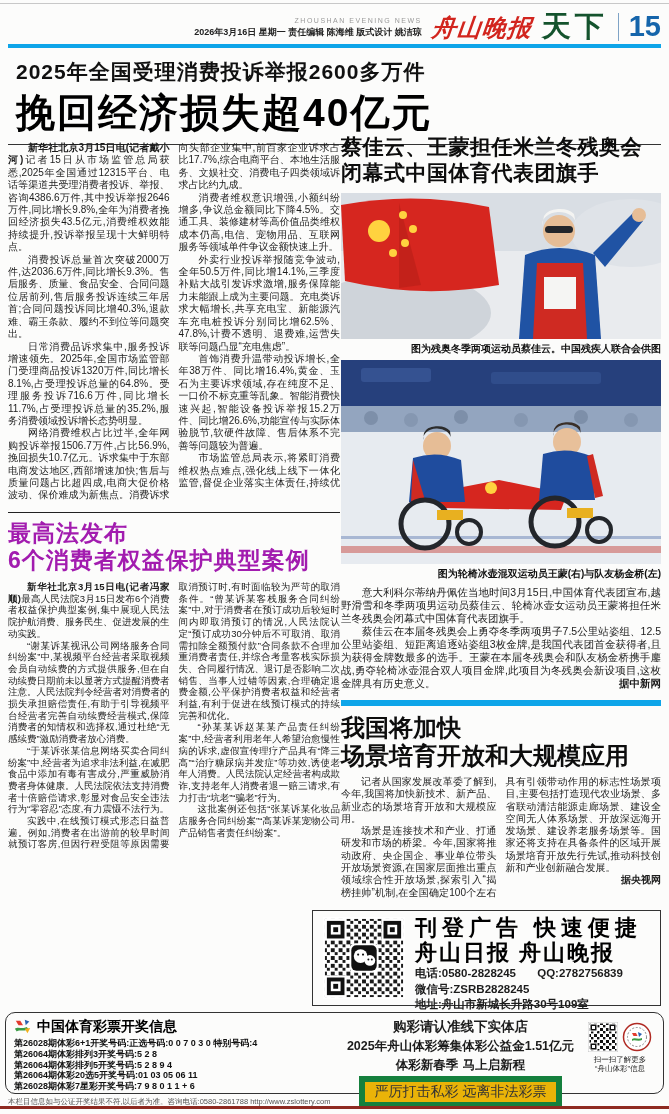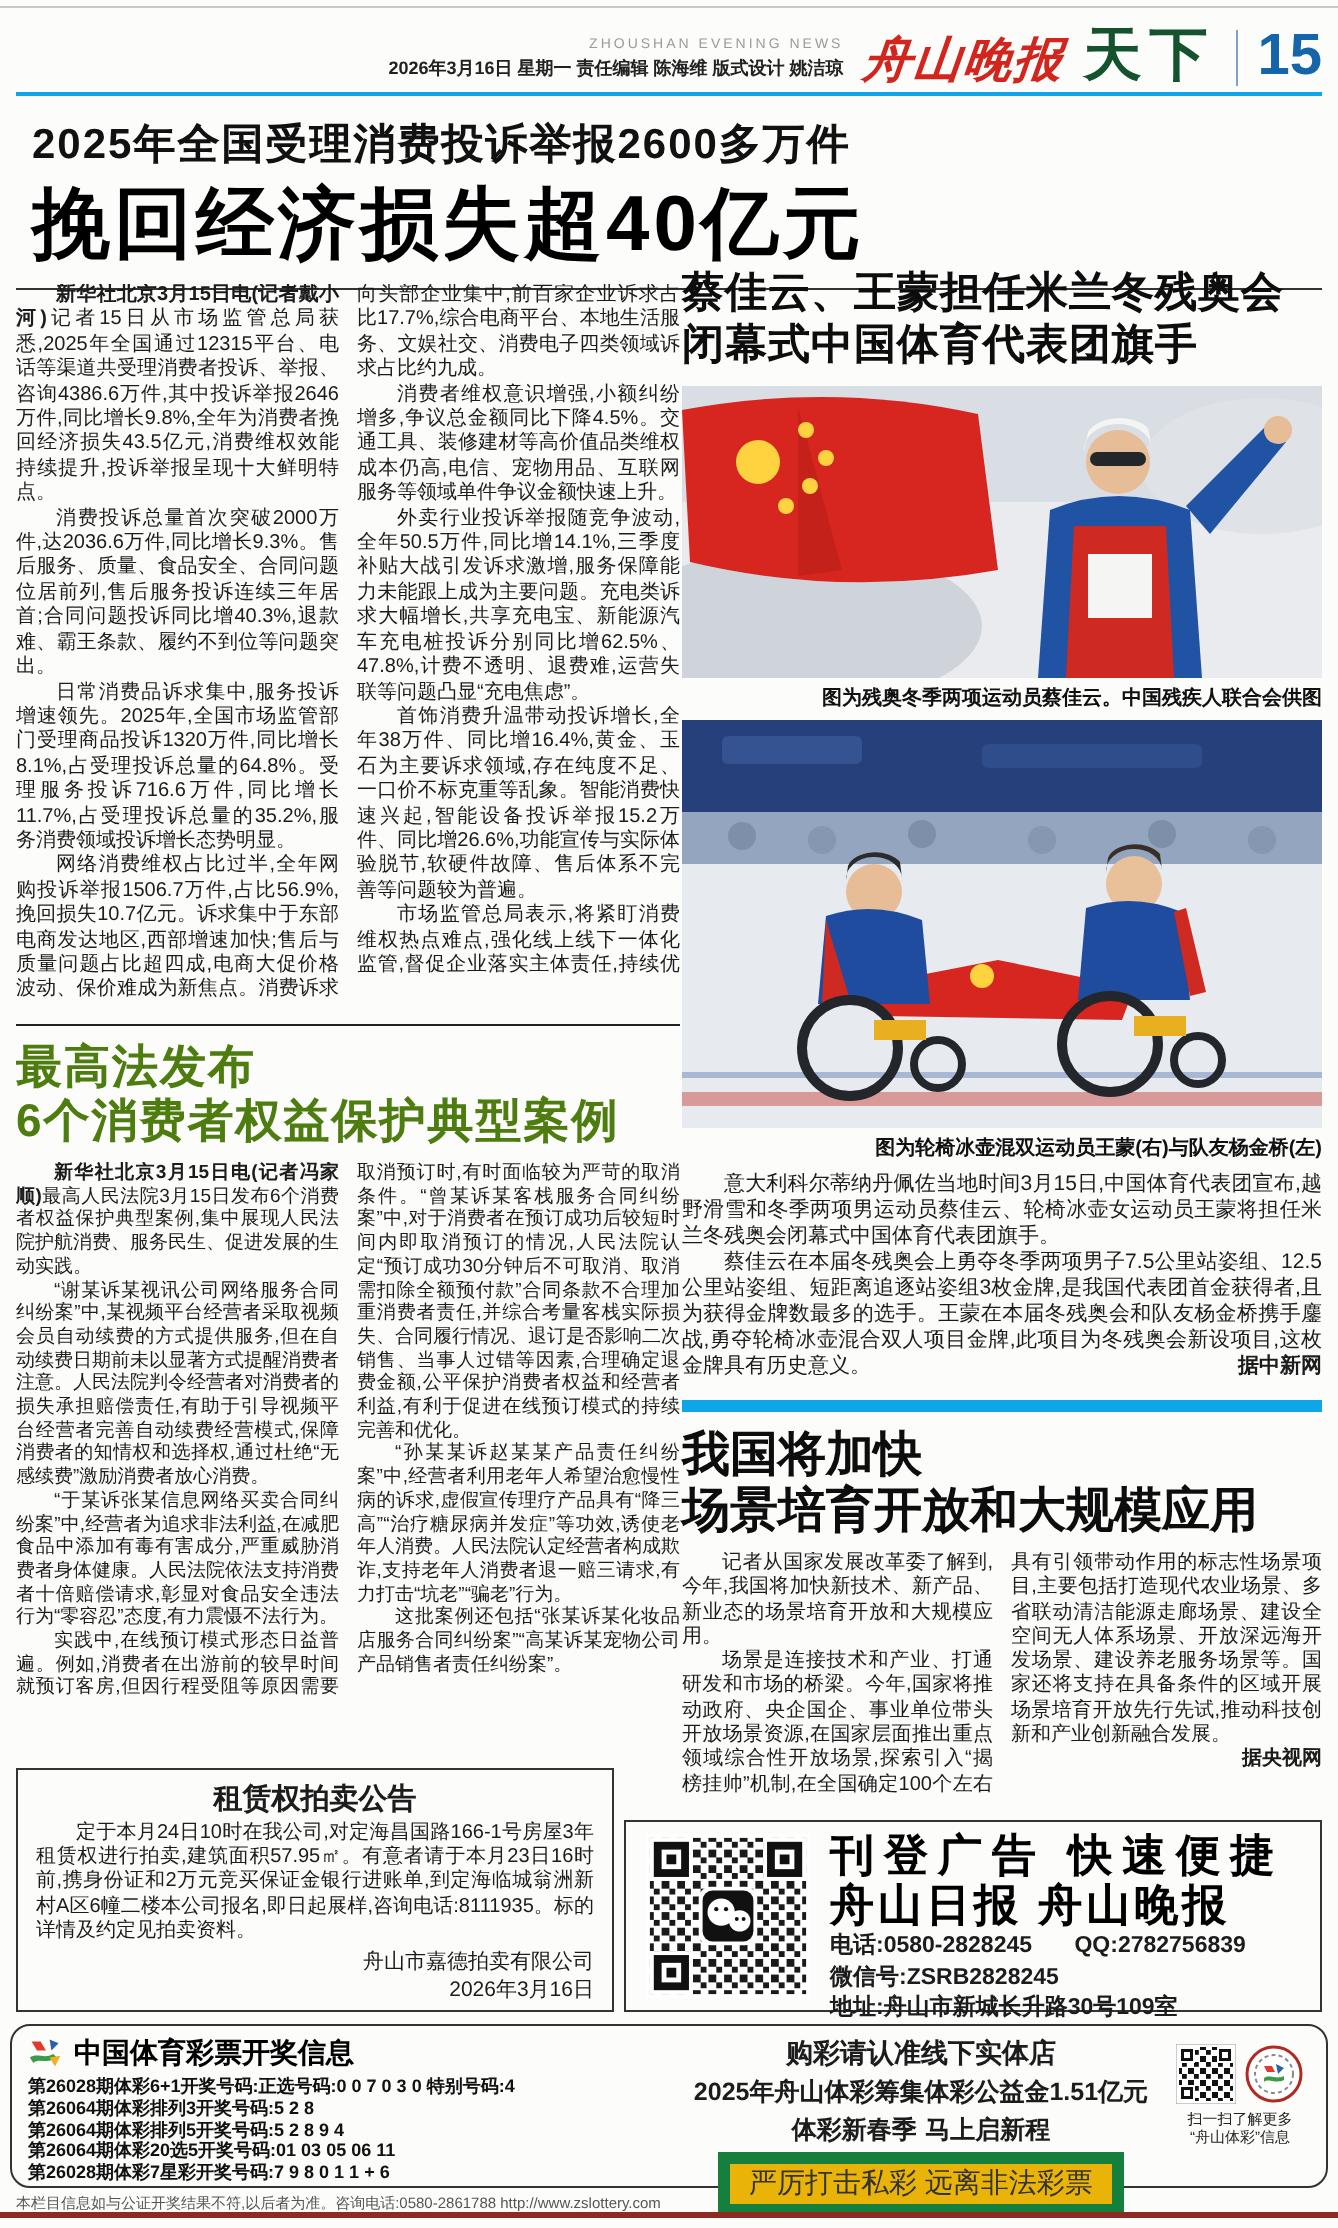--- a/index.html
+++ b/index.html
@@ -6,21 +6,21 @@
   .page {
     position:relative; width:669px; height:1114px; margin:0 auto;
     background:#fcfcfb; overflow:hidden; color:#1c1c1c;
     font-family:"Liberation Sans", sans-serif;
   }
   .topline { position:absolute; left:0; top:3px; width:669px; height:1px; background:#c8c8c8; }
 
   
   .masthead {
     position:absolute; left:8px; top:6px; width:653px; height:42px;
-    border-bottom:2px solid #0ea5e9;
+    border-bottom:4px solid #0ea5e9;
     display:flex; justify-content:flex-end; align-items:flex-end; gap:10px;
     padding-bottom:3px; box-sizing:border-box;
   }
   .mh-meta { text-align:right; padding-bottom:2px; }
   .mh-eng { font-size:7px; letter-spacing:1.5px; color:#9a9a9a; }
   .mh-date { font-size:9px; font-weight:700; color:#222; margin-top:2px; }
   .mh-logo {
     font-family:"DejaVu Serif", serif; font-weight:900; font-style:italic;
     font-size:24px; color:#d2251e; letter-spacing:1px; transform:skewX(-6deg);
     line-height:26px;
@@ -41,21 +41,21 @@
   .para { margin:0; text-indent:2em; }
   .para b { font-weight:700; }
   .src { float:right; font-weight:700; }
 
   .lead-body {
     position:absolute; left:8px; top:142px; width:332px; height:368px; overflow:hidden;
     column-count:2; column-gap:9px; font-size:10px; line-height:12.4px; text-align:justify;
   }
 
   .court { position:absolute; left:8px; top:512px; width:332px; border-top:1.5px solid #222; padding-top:7px; }
-  .court-title { font-size:23px; font-weight:900; line-height:27px; color:#4d7c0f; letter-spacing:1px; }
+  .court-title { font-size:23px; font-weight:900; line-height:27px; color:#a21caf; letter-spacing:1px; }
   .court-body { margin-top:7px; height:292px; overflow:hidden; column-count:2; column-gap:9px;
     font-size:9.5px; line-height:11.7px; text-align:justify; }
 
   .sports { position:absolute; left:341px; top:134px; width:320px; }
   .sports-title { font-size:21px; font-weight:900; line-height:26px; letter-spacing:0.5px; color:#0d0d0d; }
   .photo { width:320px; overflow:hidden; background:#e8eaec; }
   .photo svg { display:block; width:100%; height:100%; }
   .photo1 { height:146px; margin-top:7px; }
   .photo2 { height:204px; margin-top:2px; }
   .caption { font-size:10px; font-weight:700; text-align:right; padding:3px 0 2px; color:#111; }
@@ -234,26 +234,20 @@
     <div class="scene-title">
       <span>我国将加快</span><br>
       <span>场景培育开放和大规模应用</span>
     </div>
     <div class="scene-body">
         <p class="para">记者从国家发展改革委了解到,今年,我国将加快新技术、新产品、新业态的场景培育开放和大规模应用。</p>
         <p class="para">场景是连接技术和产业、打通研发和市场的桥梁。今年,国家将推动政府、央企国企、事业单位带头开放场景资源,在国家层面推出重点领域综合性开放场景,探索引入“揭榜挂帅”机制,在全国确定100个左右具有引领带动作用的标志性场景项目,主要包括打造现代农业场景、多省联动清洁能源走廊场景、建设全空间无人体系场景、开放深远海开发场景、建设养老服务场景等。国家还将支持在具备条件的区域开展场景培育开放先行先试,推动科技创新和产业创新融合发展。<span class="src">据央视网</span></p>
       </div>
   </div>
 
-  <div class="auction">
-    <div class="auction-title">租赁权拍卖公告</div>
-    <div class="auction-body">定于本月24日10时在我公司,对定海昌国路166-1号房屋3年租赁权进行拍卖,建筑面积57.95㎡。有意者请于本月23日16时前,携身份证和2万元竞买保证金银行进账单,到定海临城翁洲新村A区6幢二楼本公司报名,即日起展样,咨询电话:8111935。标的详情及约定见拍卖资料。</div>
-    <div class="auction-sign">舟山市嘉德拍卖有限公司</div>
-    <div class="auction-date">2026年3月16日</div>
-  </div>
 
   <div class="adbox">
     <svg class="ad-qr" viewBox="0 0 84 84">
       <defs>
         <pattern id="qp" width="8" height="8" patternUnits="userSpaceOnUse">
           <rect width="4" height="4" fill="#1a1a1a"></rect>
             <rect x="4" y="4" width="3" height="3" fill="#1a1a1a"></rect>
         </pattern>
       </defs>
       <rect width="84" height="84" fill="#fff"></rect>

